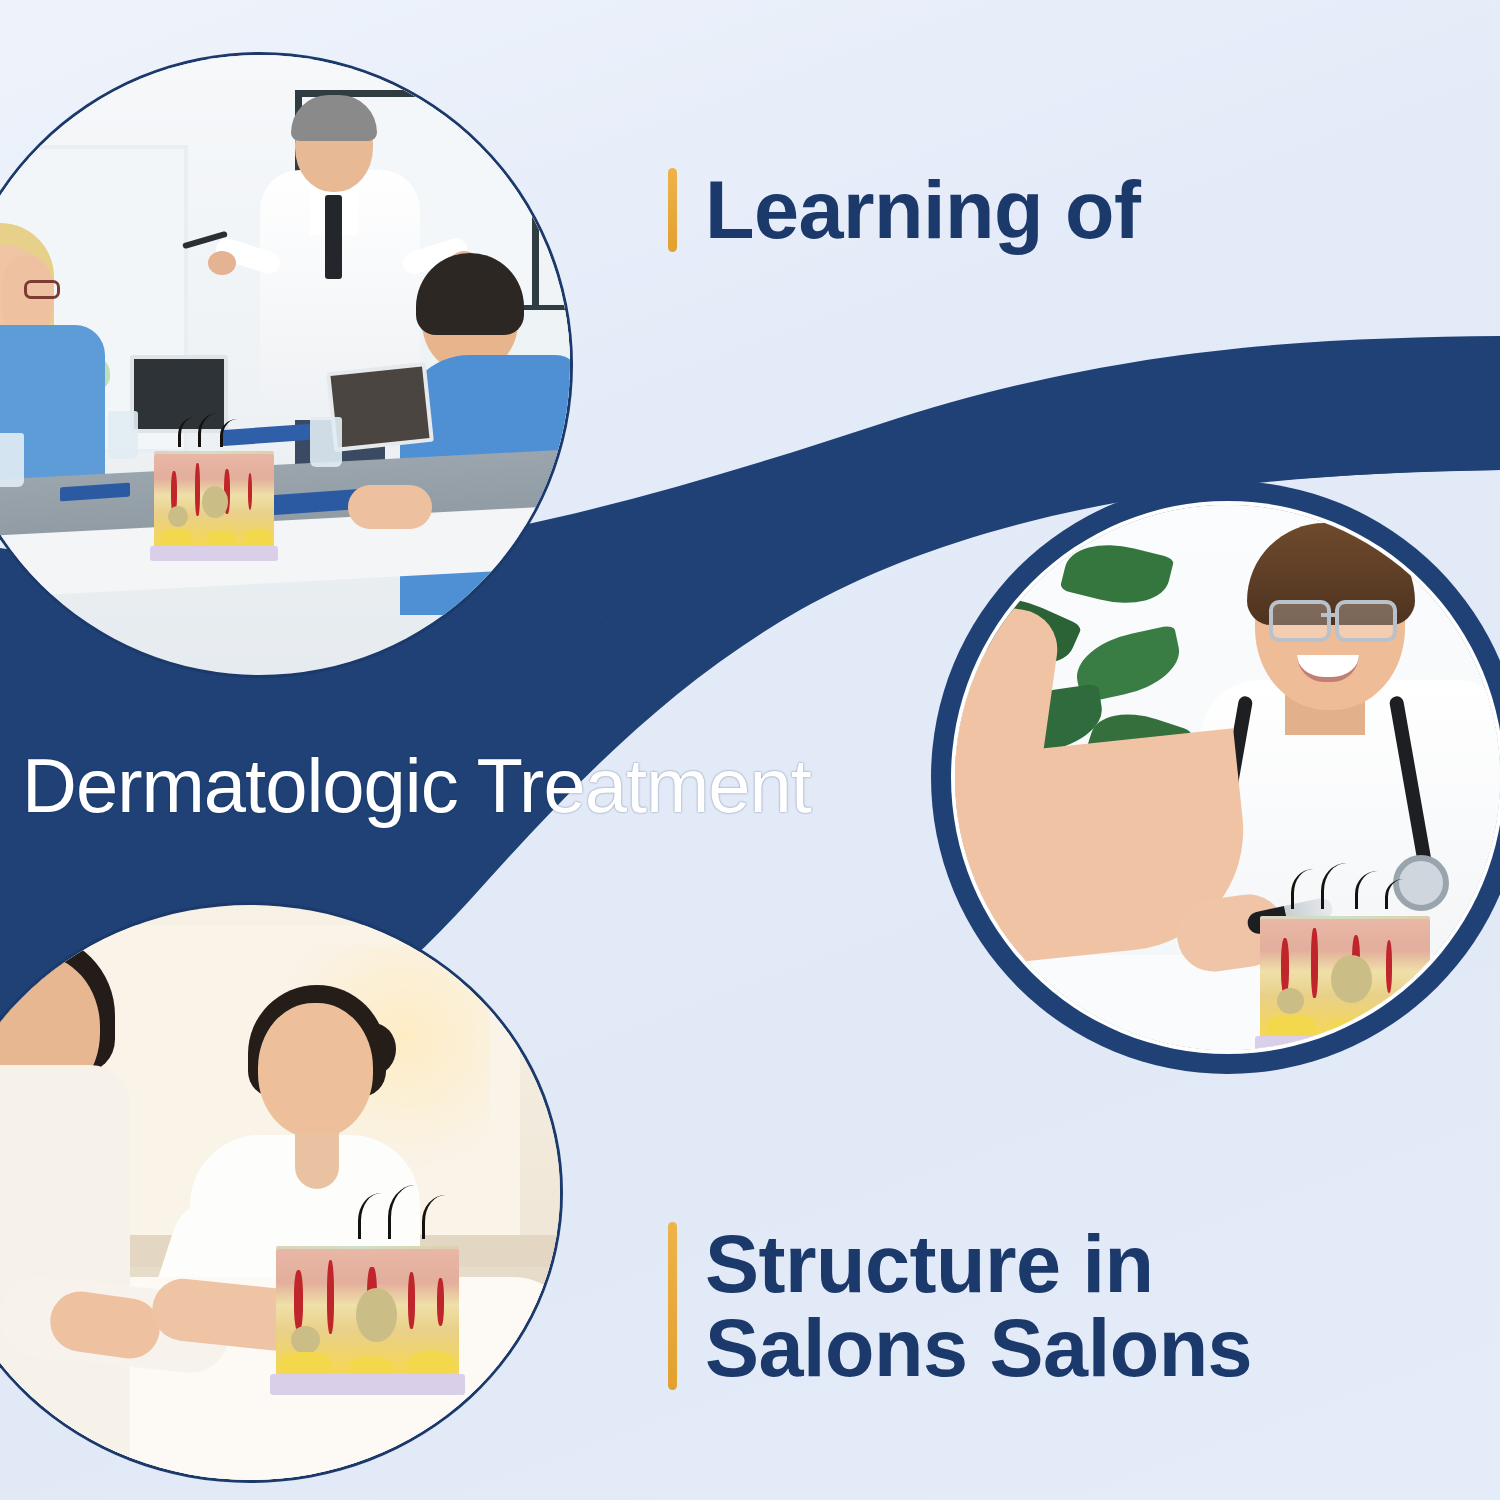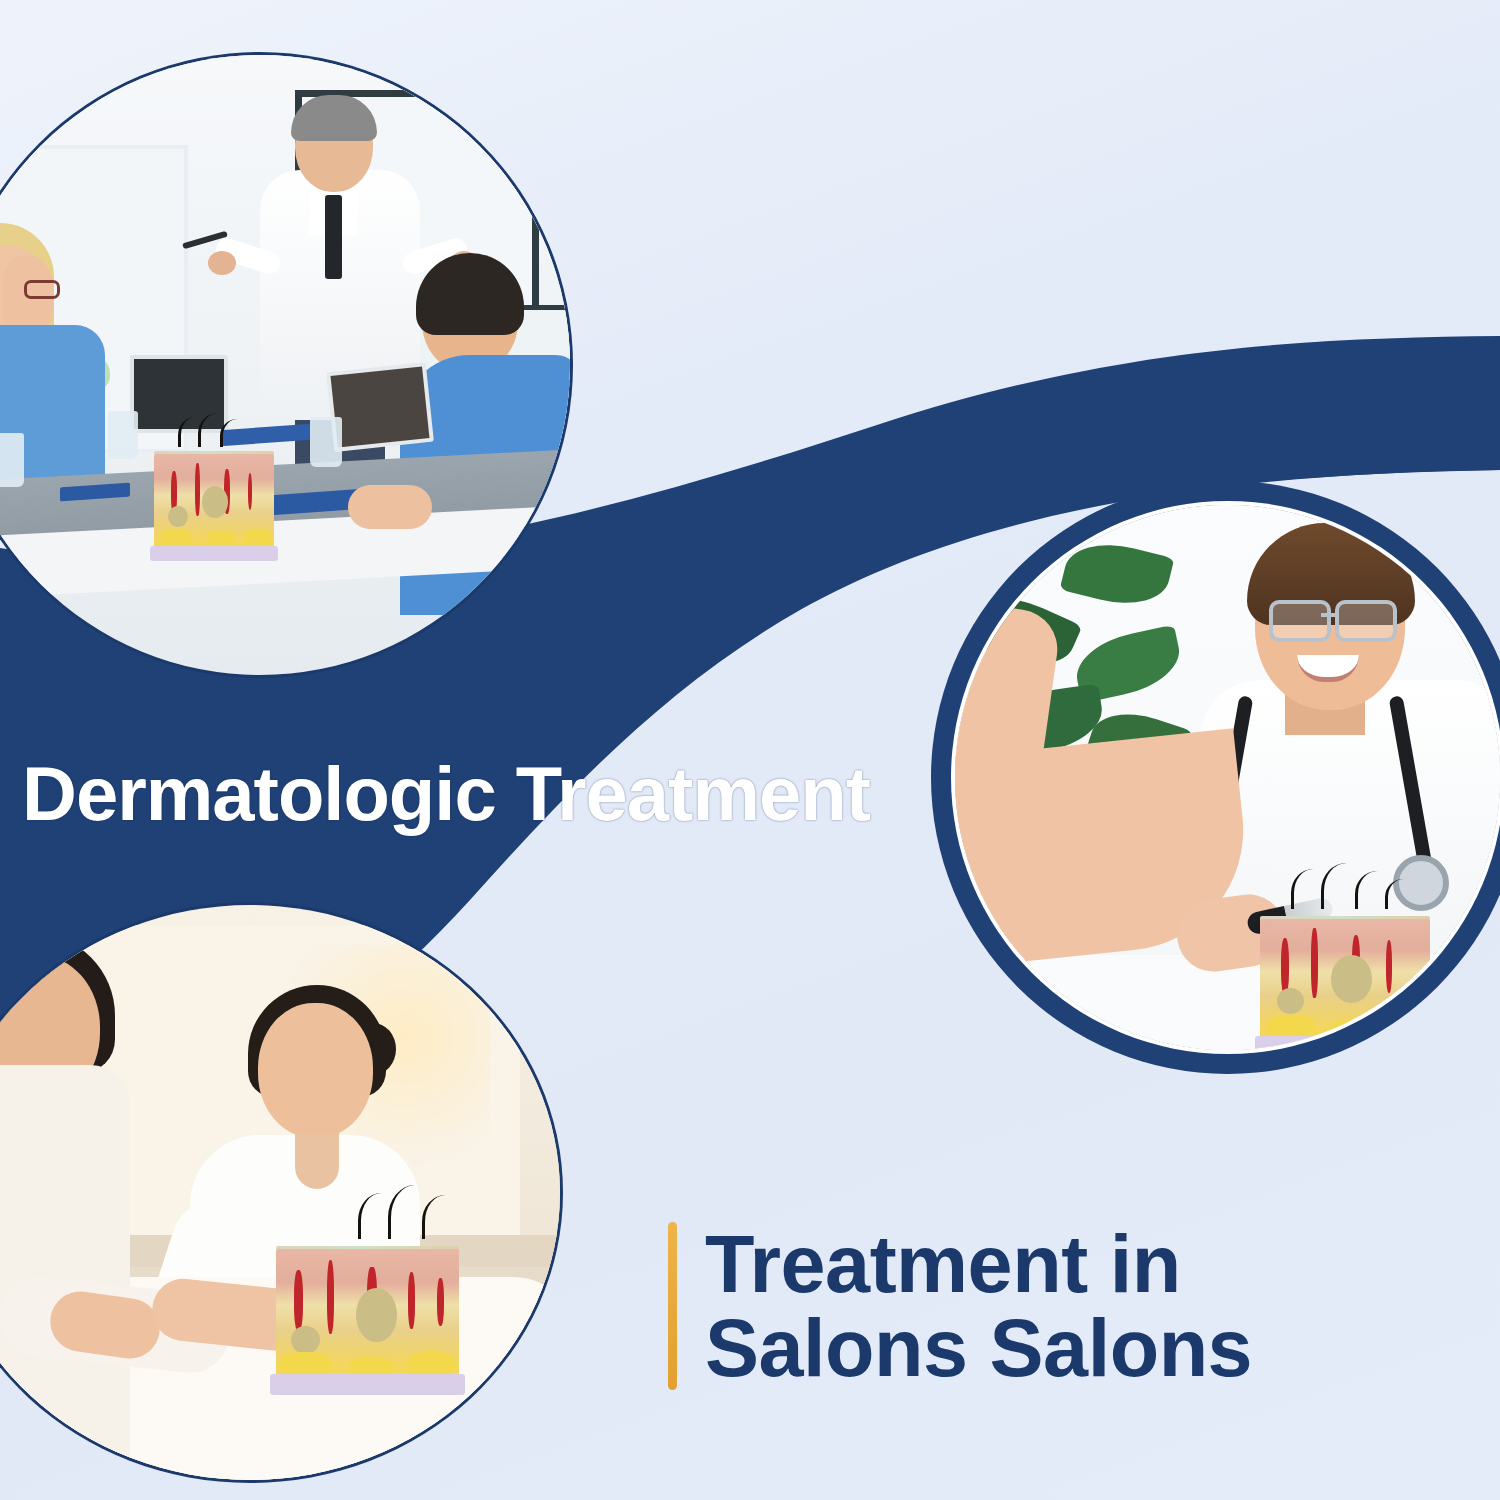--- a/index.html
+++ b/index.html
@@ -123,23 +123,23 @@
   
   .hblock{position:absolute;display:flex;gap:28px;align-items:stretch;}
   .hbar{width:9px;border-radius:5px;background:linear-gradient(180deg,#eeb34a,#e2a02f);}
   .htext{color:#1b3a6b;font-weight:bold;line-height:1.04;letter-spacing:-.5px;}
 
   #head-top{left:668px;top:168px;}
   #head-top .htext{font-size:81px;}
   #head-bottom{left:668px;top:1222px;}
   #head-bottom .htext{font-size:81px;}
 
-  #center-title{position:absolute;left:22px;top:742px;color:#ffffff;font-weight:bold;
+  #center-title{position:absolute;left:22px;top:742px;color:#ffffff;font-weight:normal;
      font-size:76px;letter-spacing:-1px;white-space:nowrap;z-index:6;
-     text-shadow:0 0 2px rgba(20,45,90,.6);margin-top:8px;}
+     text-shadow:0 0 2px rgba(20,45,90,.6);}
 </style>
 </head>
 <body>
 
 <div id="stage">
 
   <svg class="swoosh" viewBox="0 0 1500 1500" preserveAspectRatio="none">
     <path id="swooshPath" d="M0 620
          C 210 650, 430 600, 620 530
          C 840 450, 1080 400, 1500 398
@@ -335,26 +335,27 @@
           <div class="sm-y" style="left:72%;top:80%;width:26%;height:20%;"></div>
         </div>
         <div class="sm-base"></div>
       </div>
     </div>
   </div>
 
   <div class="hblock" id="head-top">
     <div class="hbar"></div>
     <div class="htext">
+      <div>Learning of</div>
     </div>
   </div>
 
   <div class="hblock" id="head-bottom">
     <div class="hbar"></div>
     <div class="htext">
-      <div>Treatment in</div>
+      <div>Structure in</div>
       <div>Salons Salons</div>
     </div>
   </div>
 
   <div id="center-title">Dermatologic Treatment</div>
 
 </div>
 
 </body></html>

